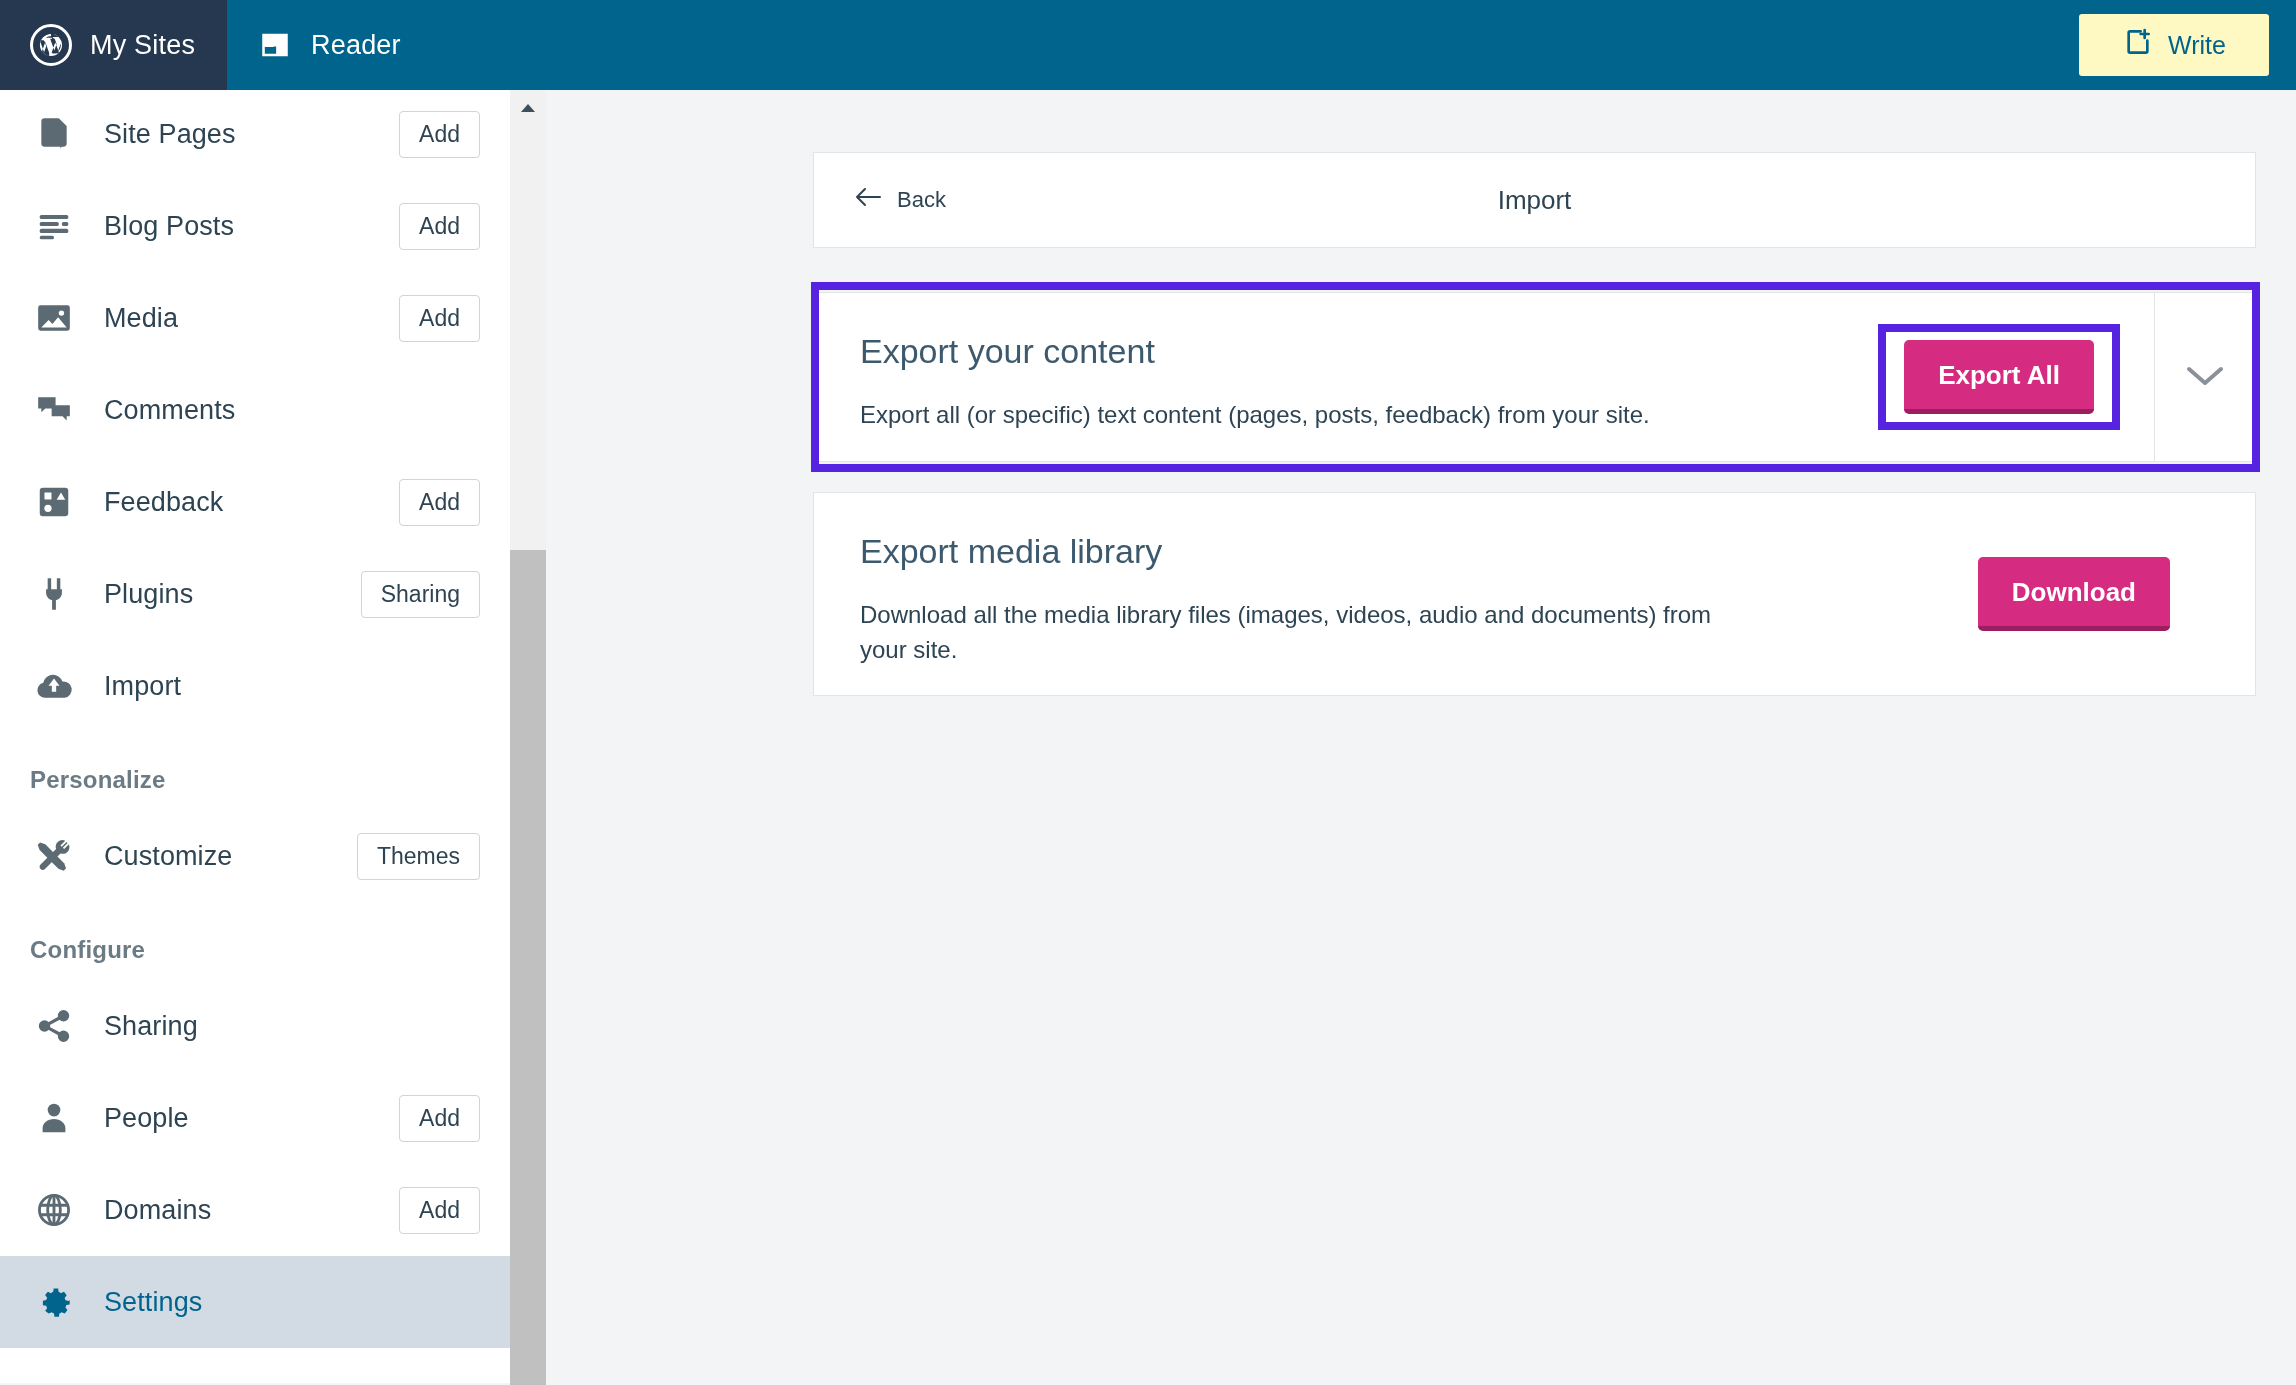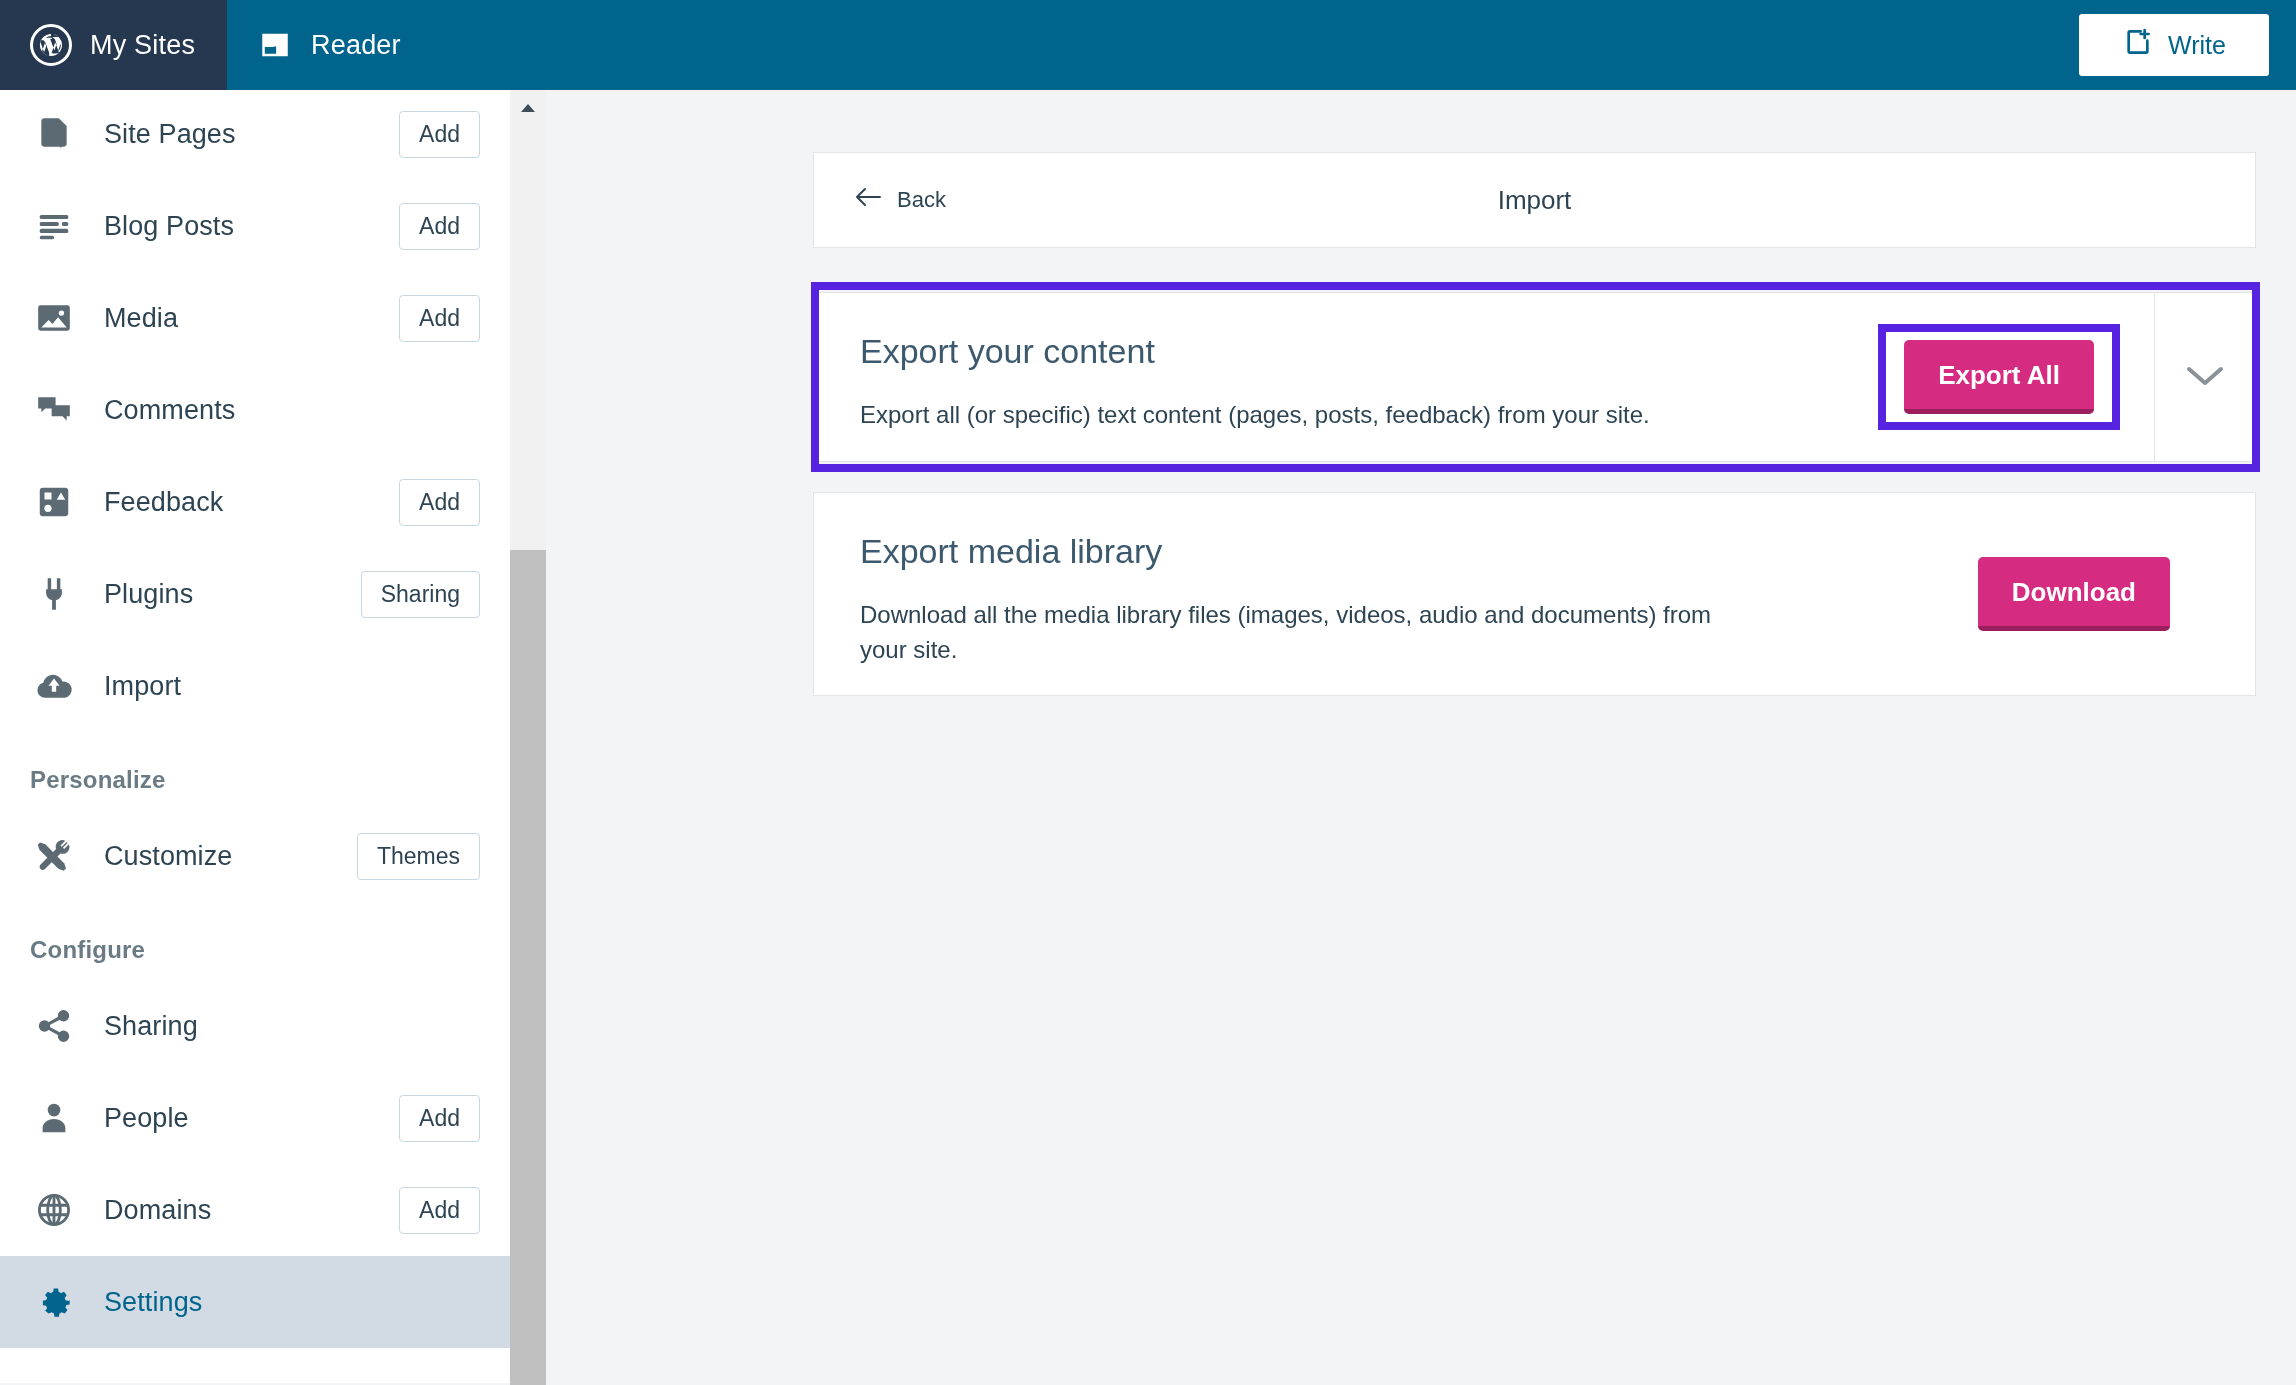--- a/index.html
+++ b/index.html
@@ -59,21 +59,21 @@
     width: 36px; height: 36px;
     display: flex; align-items: center; justify-content: center;
     flex: 0 0 auto;
   }
   .write-btn {
     position: absolute;
     right: 27px;
     top: 14px;
     height: 62px;
     min-width: 190px;
-    background: #ffffff;
+    background: #fef9c3;
     border: none;
     border-radius: 3px;
     display: flex;
     align-items: center;
     justify-content: center;
     gap: 14px;
     color: #00648d;
     font-size: 25px;
     cursor: pointer;
     padding: 0 28px;

